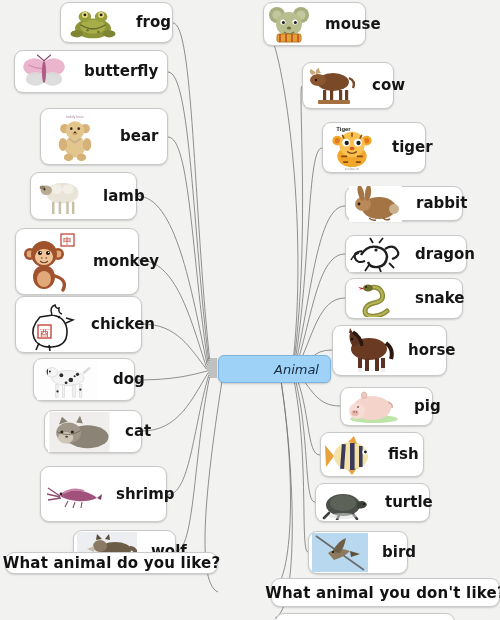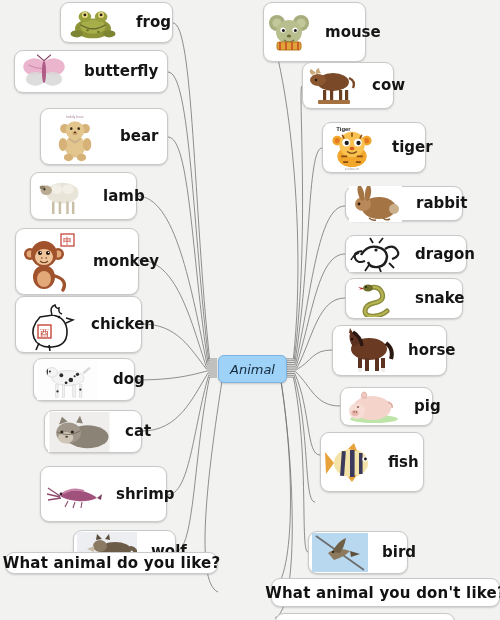--- a/index.html
+++ b/index.html
@@ -49,20 +49,21 @@
 
   
   #hub{
     position:absolute;
     background:#9ed2f7;
     border:1px solid #7bb4e0;
     border-radius:6px;
     display:flex;align-items:center;justify-content:center;
     box-shadow:0 1px 2px rgba(0,0,0,0.18);
     z-index:5;
+    padding-left:44px;
   }
   #hub .hub-label{
     font-family:"DejaVu Sans", sans-serif;
     font-style:italic;
     font-size:13px;
     color:#16293d;
     white-space:nowrap;
   }
 
   
@@ -302,21 +303,21 @@
           <rect x="44" y="24" width="3" height="10" fill="#5b4d3b"></rect>
      <path d="M54 16 q7 2 4 10" stroke="#6b5c48" stroke-width="4" fill="none" stroke-linecap="round"></path>
      <ellipse cx="16" cy="29" rx="10" ry="5" fill="#7d6e57"></ellipse>
      <ellipse cx="7" cy="27" rx="4.5" ry="4" fill="#988871"></ellipse>
      <rect x="12" y="32" width="2.4" height="6" fill="#6b5c48"></rect>
           <rect x="20" y="32" width="2.4" height="6" fill="#6b5c48"></rect>
    </svg>
       </span>
       <span class="label">wolf</span>
     </div>
-    <div class="node right-side" style="left: 263px; top: 2px; width: 103px; height: 60px;">
+    <div class="node right-side" style="left: 263px; top: 2px; width: 103px; height: 44px;">
       <span class="thumb" style="width: 44px; height: 40px;">
         <svg width="44" height="40" viewBox="0 0 44 40">
      <circle cx="10" cy="11" r="8" fill="#a8ad7e"></circle>
           <circle cx="34" cy="11" r="8" fill="#a8ad7e"></circle>
      <circle cx="10" cy="11" r="4.6" fill="#c3c79c"></circle>
           <circle cx="34" cy="11" r="4.6" fill="#c3c79c"></circle>
      <ellipse cx="22" cy="20" rx="13" ry="12" fill="#b9be8e"></ellipse>
      <circle cx="16" cy="18" r="2.6" fill="#fff"></circle>
           <circle cx="28" cy="18" r="2.6" fill="#fff"></circle>
      <circle cx="16.4" cy="18.4" r="1.5" fill="#1d1d1d"></circle>
@@ -440,36 +441,49 @@
      <ellipse cx="11" cy="24" rx="3.6" ry="3" fill="#e9b6ac"></ellipse>
      <circle cx="10" cy="23" r="0.8" fill="#8a5a52"></circle>
           <circle cx="12.4" cy="23" r="0.8" fill="#8a5a52"></circle>
      <circle cx="14" cy="18" r="1" fill="#8a5a52"></circle>
      <path d="M18 9 q-2 -6 3 -6 3 2 1 6z" fill="#f0c8bf" stroke="#dba99e" stroke-width="0.8"></path>
      <path d="M44 13 q5 2 4 6" stroke="#dba99e" stroke-width="1.6" fill="none"></path>
    </svg>
       </span>
       <span class="label">pig</span>
     </div>
-    <div class="node right-side" style="left: 320px; top: 432px; width: 104px; height: 60px;">
+    <div class="node right-side" style="left: 320px; top: 432px; width: 104px; height: 45px;">
       <span class="thumb" style="width: 50px; height: 40px;">
         <svg width="50" height="40" viewBox="0 0 50 40">
      <ellipse cx="27" cy="21" rx="17" ry="14" fill="#f3e3a8"></ellipse>
      <path d="M10 21 L1 10 L2 32z" fill="#e8a23c"></path>
      <path d="M24 7 L30 1 L33 9z" fill="#e8a23c"></path>
      <path d="M24 35 L28 40 L33 33z" fill="#e8a23c"></path>
      <rect x="17" y="9" width="4" height="25" fill="#3c3a5c" transform="rotate(4 19 21)"></rect>
      <rect x="26" y="8" width="4.6" height="27" fill="#3c3a5c"></rect>
      <rect x="35" y="11" width="3.6" height="21" fill="#3c3a5c"></rect>
      <circle cx="41" cy="17" r="2.6" fill="#fff"></circle>
           <circle cx="41.4" cy="17" r="1.4" fill="#1a1a1a"></circle>
    </svg>
       </span>
       <span class="label">fish</span>
     </div>
+    <div class="node right-side" style="left: 315px; top: 483px; width: 115px; height: 39px;">
+      <span class="thumb" style="width: 52px; height: 35px;">
+        <svg width="52" height="35" viewBox="0 0 52 35">
+     <ellipse cx="24" cy="20" rx="17" ry="11" fill="#4b4f4a"></ellipse>
+     <ellipse cx="24" cy="18" rx="13" ry="8" fill="#5d6259"></ellipse>
+     <path d="M38 17 q8 -3 10 3 -3 5 -10 3z" fill="#3e423c"></path>
+     <circle cx="45" cy="19" r="1" fill="#15170f"></circle>
+     <path d="M10 28 l-5 5 M20 30 l-2 5 M34 29 l4 5" stroke="#3e423c" stroke-width="2.6" stroke-linecap="round"></path>
+     <ellipse cx="24" cy="31" rx="14" ry="3" fill="#ddd" opacity=".55"></ellipse>
+   </svg>
+      </span>
+      <span class="label">turtle</span>
+    </div>
     <div class="node right-side" style="left: 308px; top: 531px; width: 100px; height: 43px;">
       <span class="thumb" style="width: 56px; height: 39px;">
         <svg width="56" height="39" viewBox="0 0 56 39">
      <rect width="56" height="39" fill="#b7d8ef"></rect>
      <path d="M4 3 L52 37" stroke="#6b6b6b" stroke-width="1.6"></path>
      <path d="M52 3 L4 37" stroke="#6b6b6b" stroke-width="1.6" opacity="0"></path>
      <path d="M16 20 q10 -7 22 -2 -6 6 -16 9z" fill="#8d7a5e"></path>
      <path d="M20 19 q6 -11 14 -14 -2 10 -6 15z" fill="#6f5f46"></path>
      <path d="M38 18 l10 3 -9 3z" fill="#5d4f3a"></path>
      <circle cx="21" cy="19" r="1.1" fill="#1a140c"></circle>

